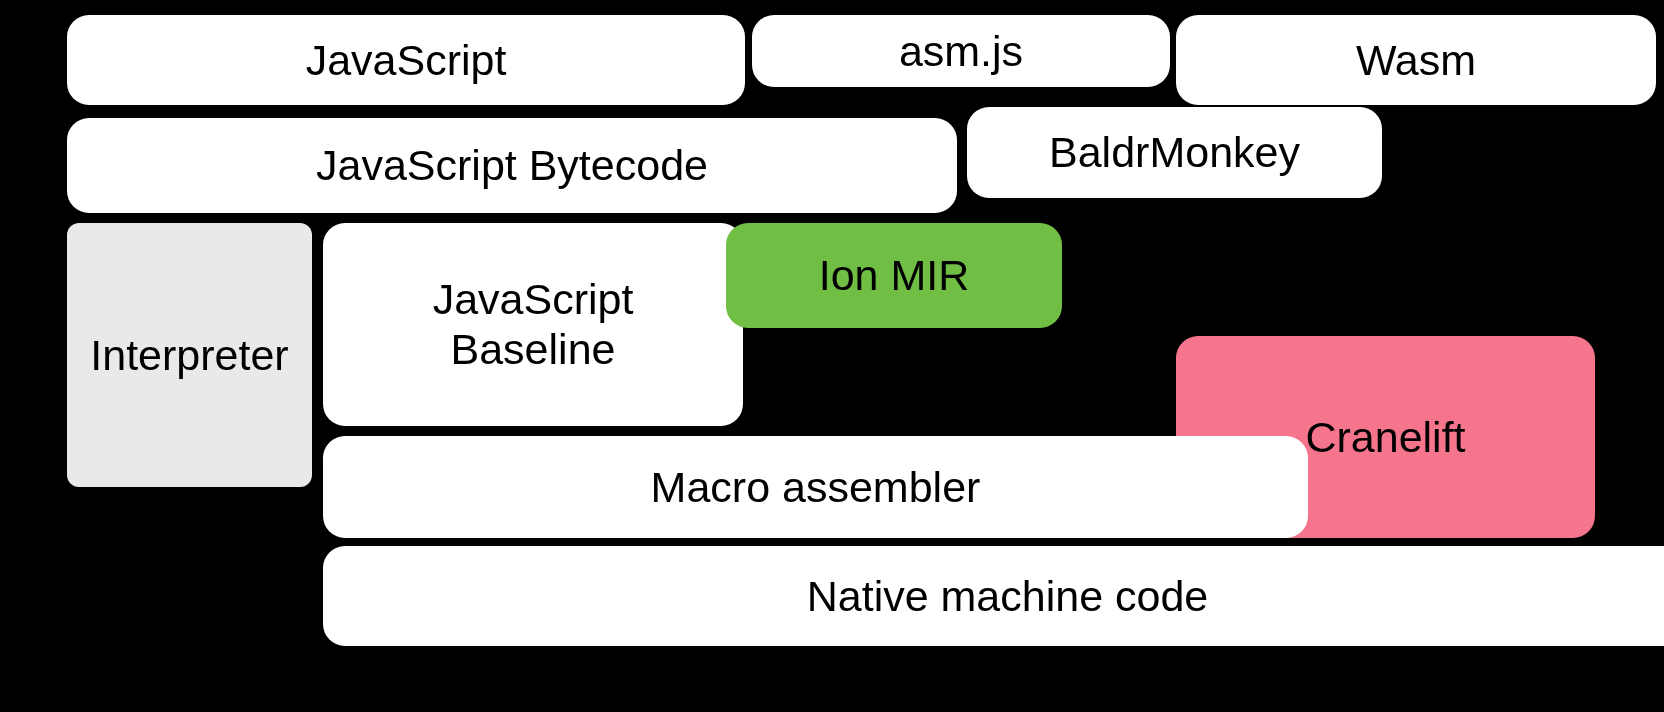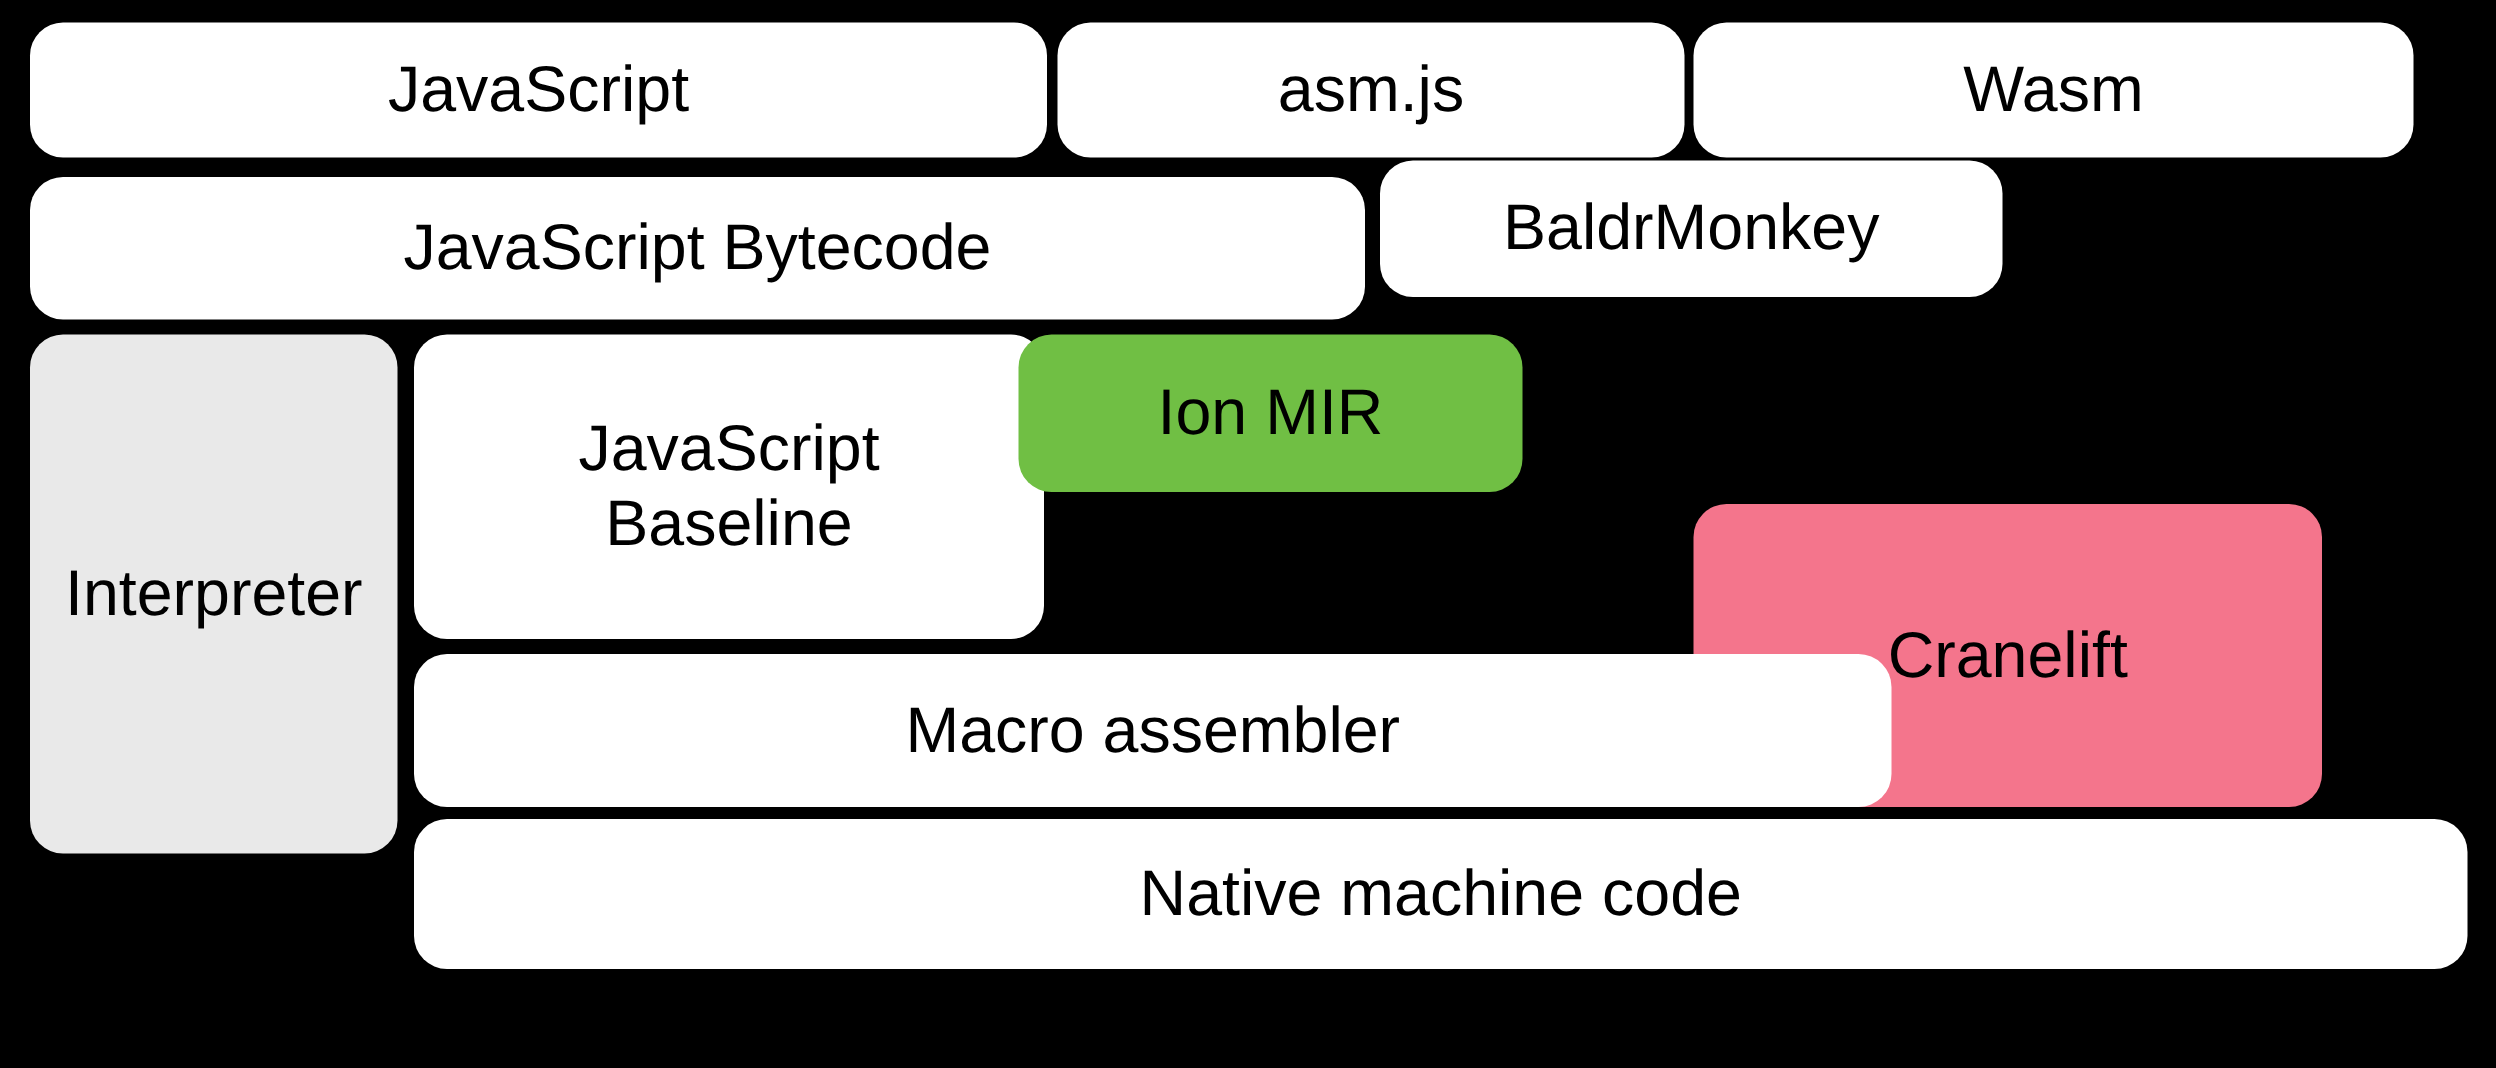--- a/index.html
+++ b/index.html
@@ -27,43 +27,44 @@
     text-align: center;
     border-radius: 22px;
     color: #000000;
     font-size: 43px;
     font-weight: 400;
     line-height: 1.12;
     letter-spacing: 0px;
     white-space: pre-line;
     padding: 0 6px;
     user-select: none;
+    margin-left: 47px;
   }
   .box.white   { background: #ffffff; }
   .box.grey    { background: #e9e9e9; }
   .box.green   { background: #70bf44; }
   .box.red     { background: #f4758c; }
   .box.two-line { line-height: 1.16; }
 </style>
 </head>
 <body>
 
 <div id="stage">
 
   <div class="box white" style="left:20px;  top:15px;  width:678px; height:90px;">JavaScript</div>
 
-  <div class="box white" style="left:705px; top:15px;  width:418px; height:90px;">asm.js</div>
+  <div class="box white" style="left:705px; top:15px;  width:418px; height:72px;">asm.js</div>
 
   <div class="box white" style="left:1129px; top:15px; width:480px; height:90px;">Wasm</div>
 
   <div class="box white" style="left:20px;  top:118px; width:890px; height:95px;">JavaScript Bytecode</div>
 
   <div class="box white" style="left:920px; top:107px; width:415px; height:91px;">BaldrMonkey</div>
 
-  <div class="box grey" style="left:20px;  top:223px; width:245px; height:346px;">Interpreter</div>
+  <div class="box grey" style="left:20px;  top:223px; width:245px; height:264px;border-radius:12px;">Interpreter</div>
 
   <div class="box white two-line" style="left:276px; top:223px; width:420px; height:203px;">JavaScript
 Baseline</div>
 
   <div class="box green" style="left:679px; top:223px; width:336px; height:105px;">Ion MIR</div>
 
 
   <div class="box red" style="left:1129px; top:336px; width:419px; height:202px;">Cranelift</div>
 
   <div class="box white" style="left:276px; top:436px; width:985px; height:102px;">Macro assembler</div>

